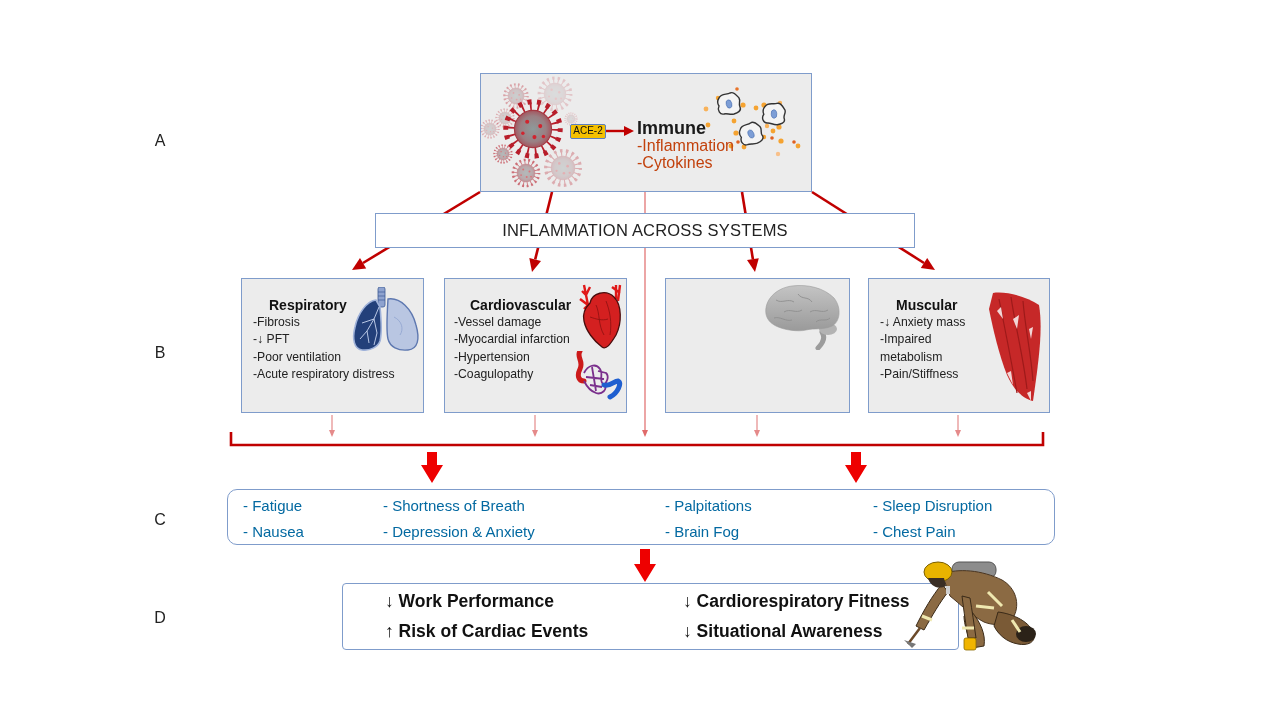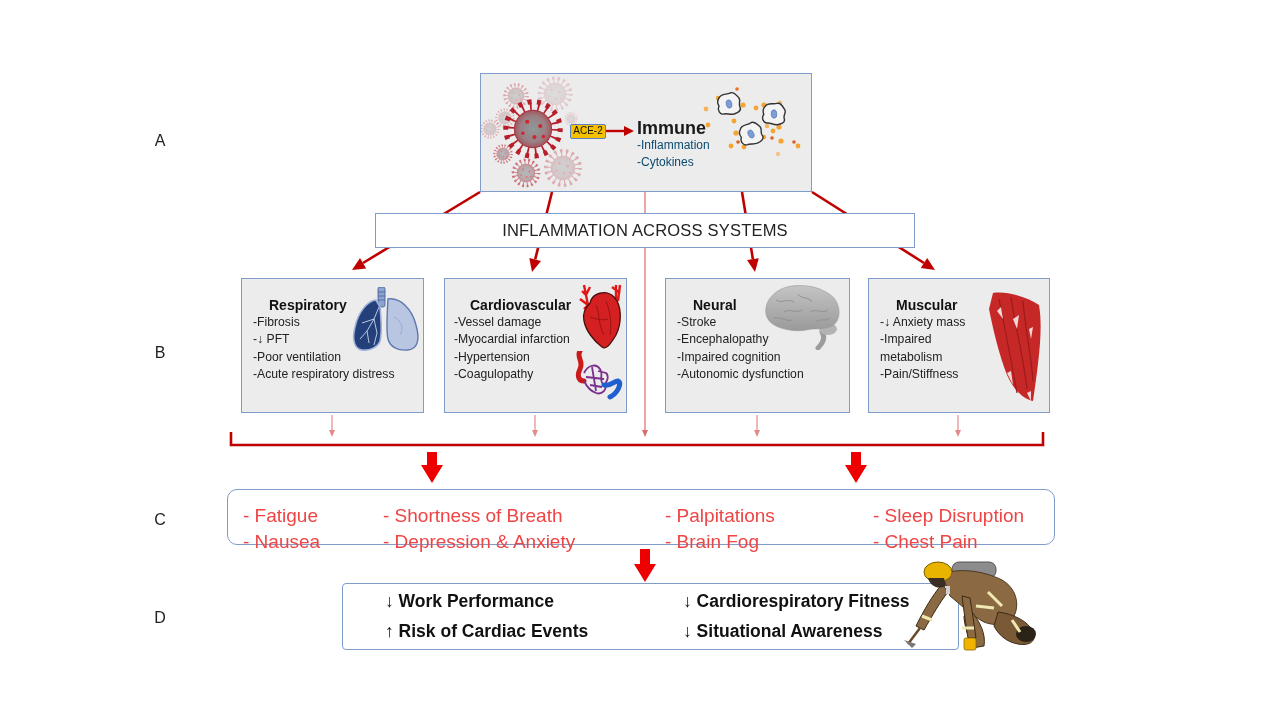--- a/index.html
+++ b/index.html
@@ -10,30 +10,30 @@
   .box { position:absolute; box-sizing:border-box; border:1px solid #7f9ccb; z-index:2; }
   .gray { background:#ececec; }
   .white { background:#ffffff; }
   #top-box { left:480px; top:73px; width:332px; height:119px; }
   #top-art { position:absolute; left:0; top:0; width:330px; height:117px; }
   #ace-badge { position:absolute; left:89px; top:50px; width:36px; height:15px; box-sizing:border-box;
                background:#f4c000; border:1.5px solid #5b7fc0; border-radius:2px;
                font-size:10px; font-weight:normal; line-height:12px; text-align:center; color:#111; }
   #immune-text { position:absolute; left:156px; top:46px; line-height:17px; }
   #immune-title { font-weight:bold; font-size:18px; display:block; }
-  .immune-item { font-size:12px; display:block; color:#0c4a6e; }
+  .immune-item { font-size:16px; display:block; color:#c2410c; }
   #banner { left:375px; top:213px; width:540px; height:35px; text-align:center;
             font-size:16.5px; line-height:33px; color:#222; letter-spacing:0.2px; }
   .sys { top:278px; height:135px; }
   .sys-text { position:absolute; left:11px; top:17px; z-index:2; }
   .sys-title { display:block; font-weight:bold; font-size:14px; line-height:18px; color:#111;padding-left:16px; }
   .sys-item { display:block; font-size:12.2px; line-height:17.4px; color:#222; }
   .sys-icon { position:absolute; z-index:1; }
   #symptoms { left:227px; top:489px; width:828px; height:56px; border-radius:10px; }
-  .sym-col { position:absolute; top:13px; font-size:19px; line-height:26px; color:#ef4444; white-space:nowrap; }
+  .sym-col { position:absolute; top:3px; font-size:15px; line-height:26px; color:#0369a1; white-space:nowrap; }
   .sym-col span { display:block; }
   #outcomes { left:342px; top:583px; width:617px; height:67px; border-radius:4px; }
   .out-col { position:absolute; top:2px; font-size:17.5px; font-weight:bold; line-height:30px; color:#111; white-space:nowrap; }
   .out-col span { display:block; }
   #firefighter { position:absolute; left:902px; top:556px; width:145px; height:100px; z-index:4; }
 </style>
 </head>
 <body>
 
 <div class="panel-label" style="left:150px; top:132px;">A</div>
@@ -195,27 +195,20 @@
       <linearGradient id="braing" x1="0" y1="0" x2="0" y2="1">
         <stop offset="0%" stop-color="#c4c4c4"></stop>
         <stop offset="100%" stop-color="#9a9a9a"></stop>
       </linearGradient>
     </defs>
     <path d="M60,50 C64,56 60,62 56,66" stroke="#9c9c9c" stroke-width="5" fill="none" stroke-linecap="round"></path>
     <ellipse cx="66" cy="47" rx="9" ry="6" fill="#b3b3b3"></ellipse>
     <path d="M4,32 C2,18 14,6 30,4 C46,2 62,6 72,16 C80,26 78,40 70,44 C62,48 52,46 44,48 C36,50 22,48 14,44 C8,41 5,37 4,32 Z" fill="url(#braing)" stroke="#9a9a9a" stroke-width="0.6"></path>
     <path d="M14,18 C20,22 26,16 32,20 M36,12 C40,18 46,14 50,20 M22,30 C28,26 34,32 40,28 M48,30 C54,26 60,32 66,28 M12,36 C18,34 24,40 30,38 M54,40 C58,36 64,40 68,36" stroke="#8e8e8e" stroke-width="0.9" fill="none"></path>
   </svg>
-  <div class="sys-text">
-    <span class="sys-title">Neural</span>
-    <span class="sys-item">-Stroke</span>
-    <span class="sys-item">-Encephalopathy</span>
-    <span class="sys-item">-Impaired cognition</span>
-    <span class="sys-item">-Autonomic dysfunction</span>
-  </div>
 </div>
 
 <div class="box gray sys" style="left:868px; width:182px;">
   <svg class="sys-icon" style="left:114px; top:10px; width:64px; height:116px;" viewBox="0 0 64 116">
     <path d="M10,4 C24,2 44,8 56,16 C60,40 56,70 50,112 C40,110 30,100 24,86 C16,66 10,40 6,20 Z" fill="#c62828"></path>
     <path d="M16,10 C22,40 28,70 34,104 M28,8 C32,36 40,66 44,100 M40,12 C42,38 48,64 50,92" stroke="#9e1a1a" stroke-width="1.2" fill="none"></path>
     <path d="M14,22 L18,18 L20,30 Z M30,30 L36,26 L34,40 Z M46,40 L50,38 L48,50 Z M24,84 L28,82 L30,96 Z M44,104 L48,102 L48,112 Z" fill="#f2d6d6"></path>
   </svg>
   <div class="sys-text" style="width:108px;">
     <span class="sys-title">Muscular</span>

